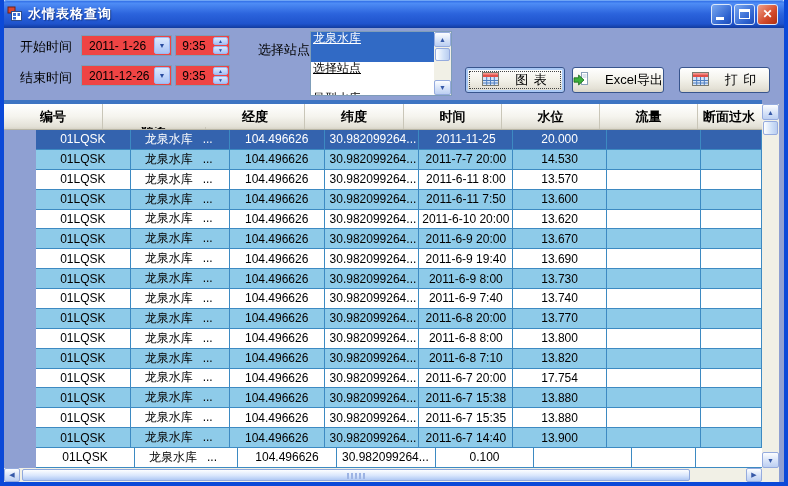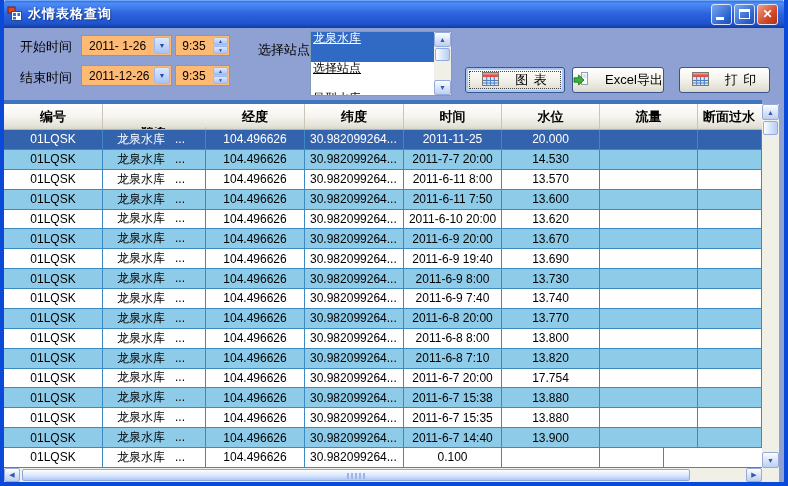--- a/index.html
+++ b/index.html
@@ -26,21 +26,21 @@
   .wb{width:21px;height:21px;border:1px solid #dce8fa;border-radius:3px;position:relative;cursor:pointer;}
   .wb-min,.wb-max{background:linear-gradient(135deg,#7aa8f0,#2e63d0 70%,#1d4cb8);}
   .wb-close{background:linear-gradient(135deg,#f0a088,#d2492a 60%,#b03010);
     color:#fff;font-size:12px;font-weight:bold;text-align:center;line-height:19px;}
   .wb-min i{position:absolute;left:4px;bottom:4px;width:8px;height:3px;background:#fff;}
   .wb-max i{position:absolute;left:4px;top:4px;width:11px;height:10px;border:1px solid #fff;border-top-width:3px;}
   
   .client{position:absolute;left:0;top:28px;width:780px;height:454px;background:var(--formbg);}
   .lbl{position:absolute;font-size:13px;color:#000;}
   
-  .field{position:absolute;background:#fdba74;border:1px solid var(--tbord);display:flex;align-items:stretch;font-size:12px;}
+  .field{position:absolute;background:#ef4444;border:1px solid var(--tbord);display:flex;align-items:stretch;font-size:12px;}
   .field .val{flex:1;display:flex;align-items:center;padding-left:7px;overflow:hidden;white-space:pre;}
   .combo-btn{width:16px;margin:1px;border:1px solid #9ebaf2;border-radius:2px;
     background:linear-gradient(180deg,#dce9fd,#c3d6fa 50%,#a9c2f4);
     color:#2a4da0;font-size:7px;display:flex;align-items:center;justify-content:center;cursor:pointer;}
   .spin-col{width:15px;margin:1px;display:flex;flex-direction:column;gap:1px;}
   .spin-btn{flex:1;border:1px solid #9ebaf2;border-radius:2px;
     background:linear-gradient(180deg,#dce9fd,#c3d6fa 50%,#a9c2f4);
     color:#2a4da0;font-size:5px;display:flex;align-items:center;justify-content:center;cursor:pointer;}
   .time-val{flex:1;display:flex;align-items:center;justify-content:center;overflow:hidden;}
   
@@ -64,21 +64,21 @@
   .xp-btn.focused::after{content:"";position:absolute;inset:3px;border:1px dotted #444;pointer-events:none;}
   .btn-label{letter-spacing:1px;white-space:pre;}
   
   .grid-topstrip{position:absolute;left:0;top:72px;width:758px;height:4px;background:#3e74c2;}
   .thead{position:absolute;left:0;top:76px;width:758px;height:26px;display:flex;
     background:linear-gradient(180deg,#ffffff,#f5f4ee 50%,#e3e1d7 90%,#d8d5c9);
     border-bottom:1px solid #b8b5a5;}
   .th{display:flex;align-items:center;justify-content:center;font-size:13px;font-weight:bold;
     border-right:1px solid #c9c6b8;overflow:hidden;white-space:nowrap;cursor:pointer;}
   .th.c7{justify-content:flex-start;padding-left:5px;border-right:none;}
-  .tbody{position:absolute;left:0;top:102px;width:758px;height:338px;display:flex;flex-direction:column;}
+  .tbody{position:absolute;left:0;top:102px;width:758px;height:338px;display:flex;flex-direction:column;padding-left:32px;}
   .tr{flex:1 1 0;display:flex;background:#fff;border-bottom:1px solid var(--grid);overflow:hidden;cursor:default;}
   .tr.alt{background:var(--altrow);}
   .tr.sel{background:var(--sel);color:#fff;}
   .td{display:flex;align-items:center;justify-content:center;font-size:12px;
     border-right:1px solid var(--grid);overflow:hidden;white-space:pre;}
   .td.c1{justify-content:flex-start;padding-left:14px;}
   .td.c3{justify-content:flex-start;padding-left:5px;}
   
   .vscroll{position:absolute;left:758px;top:76px;width:17px;height:364px;background:var(--track);}
   .vs-up{position:absolute;top:0;left:0;width:17px;height:16px;font-size:7px;}

